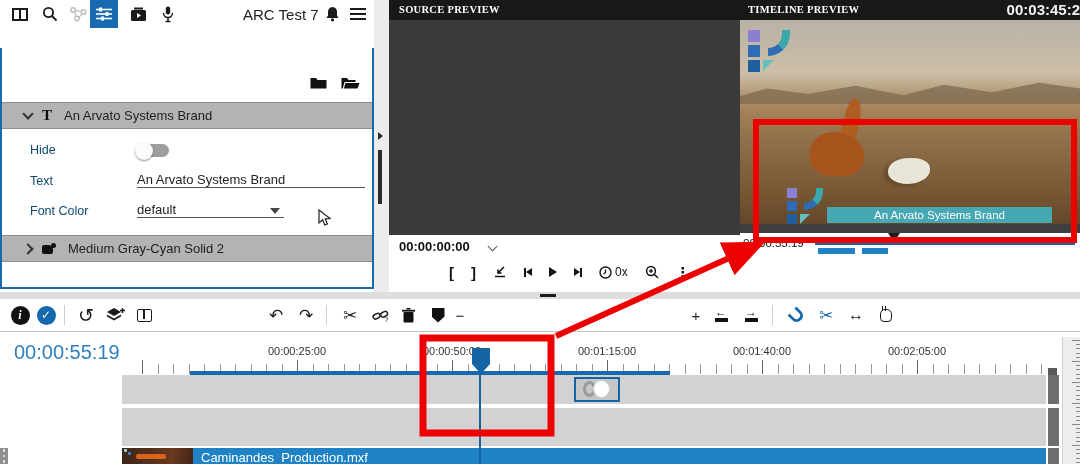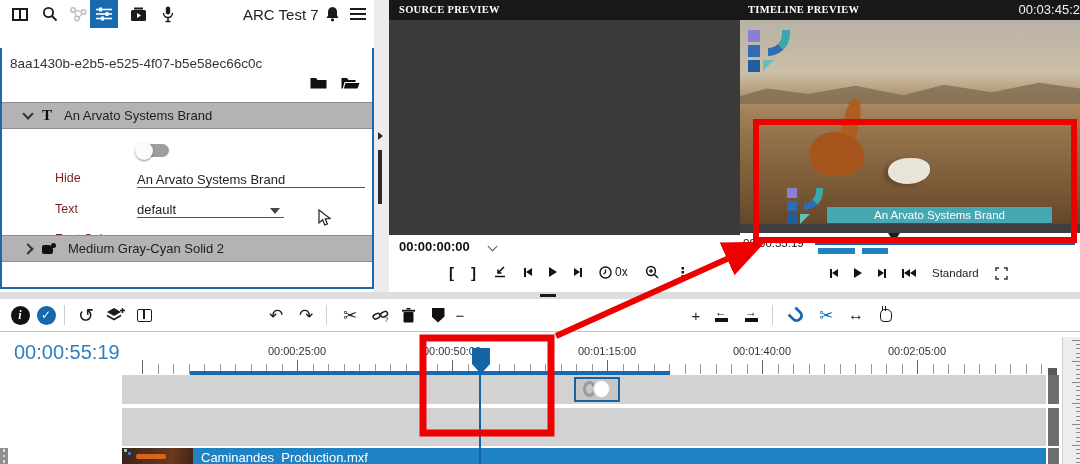--- a/index.html
+++ b/index.html
@@ -26,21 +26,21 @@
     border-left:2px solid #1769b0; border-right:2px solid #1769b0; border-bottom:2px solid #1769b0; }
   .asset-id { position:absolute; left:8px; top:8px; font-size:13.5px; color:#333; }
   .folder-row { position:absolute; right:12px; top:28px; display:flex; gap:14px; }
   .sec-header { position:absolute; left:0; width:370px; height:27px; background:#b3b3b3;
     border-top:1px solid #8e8e8e; border-bottom:1px solid #8e8e8e; display:flex; align-items:center; }
   .sec-title { font-size:13px; color:#1e1e1e; }
   .chev { width:8px; height:8px; border-right:2px solid #333; border-bottom:2px solid #333; display:inline-block; }
   .chev.down { transform:rotate(45deg); margin:-3px 10px 0 22px; }
   .chev.right { transform:rotate(-45deg); margin:0 10px 0 22px; }
   .t-glyph { font-family:"Liberation Serif","DejaVu Serif",serif; font-weight:bold; font-size:15px; color:#111; margin-right:12px; }
-  .field-label { position:absolute; left:53px; font-size:12.5px; color:#7f1d1d;margin-top:28px; }
+  .field-label { position:absolute; left:28px; font-size:12.5px; color:#0c4a6e; }
   .toggle { position:absolute; left:135px; width:32px; height:13px; background:#9e9e9e; border-radius:7px; }
   .toggle .knob { position:absolute; left:-2px; top:-2.5px; width:18px; height:18px; background:#fbfbfb; border-radius:50%; box-shadow:0 1px 2px rgba(0,0,0,.45); }
   .inline-input { position:absolute; left:135px; font-size:13px; color:#222; border-bottom:1px solid #555; }
   .sel-caret { position:absolute; width:0; height:0; border-left:5px solid transparent; border-right:5px solid transparent; border-top:6px solid #444; }
   .paint-ico { width:14px; height:12px; margin-right:12px; position:relative; }
   .paint-ico:before { content:""; position:absolute; left:0; top:2px; width:11px; height:9px; background:#111; border-radius:2px 5px 2px 2px; }
   .paint-ico:after { content:""; position:absolute; right:0; top:0; width:5px; height:5px; background:#111; border-radius:50% 50% 50% 0; }
 
   
   .v-splitter { left:374px; top:0; width:15px; height:292px; background:#ececec; }
@@ -61,21 +61,21 @@
   .tri-r { width:0; height:0; border-left:8px solid #141414; border-top:5px solid transparent; border-bottom:5px solid transparent; }
   .tri-l { width:0; height:0; border-right:8px solid #141414; border-top:5px solid transparent; border-bottom:5px solid transparent; }
   .tri-r.sm { border-left-width:6px; border-top-width:4px; border-bottom-width:4px; }
   .tri-l.sm { border-right-width:6px; border-top-width:4px; border-bottom-width:4px; }
   .bracket { font-size:15px; color:#141414; font-weight:bold; }
   .speed-lbl { font-size:12px; color:#141414; margin-left:3px; }
   .kebab { font-size:14px; color:#141414; font-weight:bold; }
   .std-lbl { font-size:11.5px; color:#222; }
 
   .timeline-preview { left:740px; top:0; width:340px; height:292px; background:#fff; }
-  .tp-tc-right { position:absolute; right:0; top:0; font-size:13px; color:#f2f2f2; line-height:20px; font-weight:normal; }
+  .tp-tc-right { position:absolute; right:0; top:0; font-size:15px; color:#f2f2f2; line-height:20px; font-weight:bold; }
   .tp-video { position:absolute; left:0; top:20px; width:340px; height:204px; overflow:hidden;
     background:linear-gradient(180deg,#b9b2a6 0%,#cdbfa8 26%,#b39a77 36%,#a5825a 44%,#91714a 58%,#7a5a36 82%,#63472a 100%); }
   .tp-letterbox { position:absolute; left:0; top:224px; width:340px; height:9px; background:#3e3e3e; }
   .mountains { position:absolute; left:0; top:58px; width:340px; height:26px; opacity:.75;
     background:linear-gradient(180deg,#6f6htm a52,#8b7356); background:#7d6a50;
     clip-path:polygon(0 70%,8% 40%,20% 62%,34% 30%,48% 66%,60% 26%,74% 55%,88% 18%,100% 40%,100% 100%,0 100%); }
   .llama { position:absolute; left:70px; top:78px; width:58px; height:78px; }
   .llama .body { position:absolute; left:0; top:34px; width:54px; height:44px; background:#a8541d; border-radius:45% 55% 40% 40%; }
   .llama .neck { position:absolute; left:34px; top:0; width:16px; height:44px; background:#b05d22; border-radius:40% 60% 20% 20%; transform:rotate(14deg); }
   .skull { position:absolute; left:148px; top:138px; width:42px; height:26px; background:#e9e4d8; border-radius:50% 40% 55% 45%; box-shadow:-4px 2px 4px rgba(60,40,20,.4); }
@@ -216,21 +216,20 @@
     <div class="tb-ico" style="left:344px">
       <span class="burger">
           <i></i>
           <i></i>
           <i></i>
         </span>
     </div>
   </div>
 
   <div class="abs adj-body">
-    <div class="asset-id">8aa1430b-e2b5-e525-4f07-b5e58ec66c0c</div>
     <div class="folder-row">
       <svg width="17" height="13" viewBox="0 0 17 13">
           <path d="M0.5 2 L6 2 L7.5 4 L16.5 4 L16.5 12.5 L0.5 12.5 Z" fill="#111"></path>
         </svg>
       <svg width="19" height="13" viewBox="0 0 19 13">
           <path d="M0.5 2 L6 2 L7.5 4 L14.5 4 L14.5 6 L3.5 6 L1.8 12.5 L0.5 12.5 Z M4.5 7 L18.5 7 L16.5 12.5 L2.8 12.5 Z" fill="#111"></path>
         </svg>
     </div>
 
     <div class="sec-header" style="top:54px">
@@ -338,44 +337,20 @@
       <div class="banner-teal">An Arvato Systems Brand</div>
     </div>
     <div class="tp-letterbox"></div>
 
     <span class="tp-scrub-tc abs">00:00:55:19</span>
     <div class="tp-scrub-bar abs"></div>
     <span class="tp-marker abs"></span>
     <span class="tp-seg abs" style="left:78px;width:37px;"></span>
     <span class="tp-seg abs" style="left:122px;width:26px;"></span>
 
-    <div class="transport" style="left:90px; top:263px; gap:16px;">
-      <span class="tr-item">
-          <span class="t-bar"></span>
-          <span class="tri-l sm"></span>
-        </span>
-      <span class="tr-item">
-          <span class="tri-r"></span>
-        </span>
-      <span class="tr-item">
-          <span class="tri-r sm"></span>
-          <span class="t-bar"></span>
-        </span>
-      <span class="tr-item">
-          <span class="t-bar"></span>
-          <span class="tri-l sm"></span>
-          <span class="tri-l sm"></span>
-        </span>
-      <span class="std-lbl tr-item">Standard</span>
-      <span class="tr-item">
-        <svg width="13" height="13" viewBox="0 0 13 13">
-            <path d="M1 4 L1 1 L4 1 M9 1 L12 1 L12 4 M12 9 L12 12 L9 12 M4 12 L1 12 L1 9" stroke="#333" stroke-width="1.5" fill="none"></path>
-          </svg>
-      </span>
-    </div>
   </div>
 
   <div class="abs mid-gap">
     <span class="h-grip"></span>
   </div>
 
   <div class="abs tl-toolbar">
     <span class="tt" style="left:8px;width:24px;">
         <span class="circle-ico" style="background:#111;font-family:'Liberation Serif',serif;font-style:italic;">i</span>
       </span>

